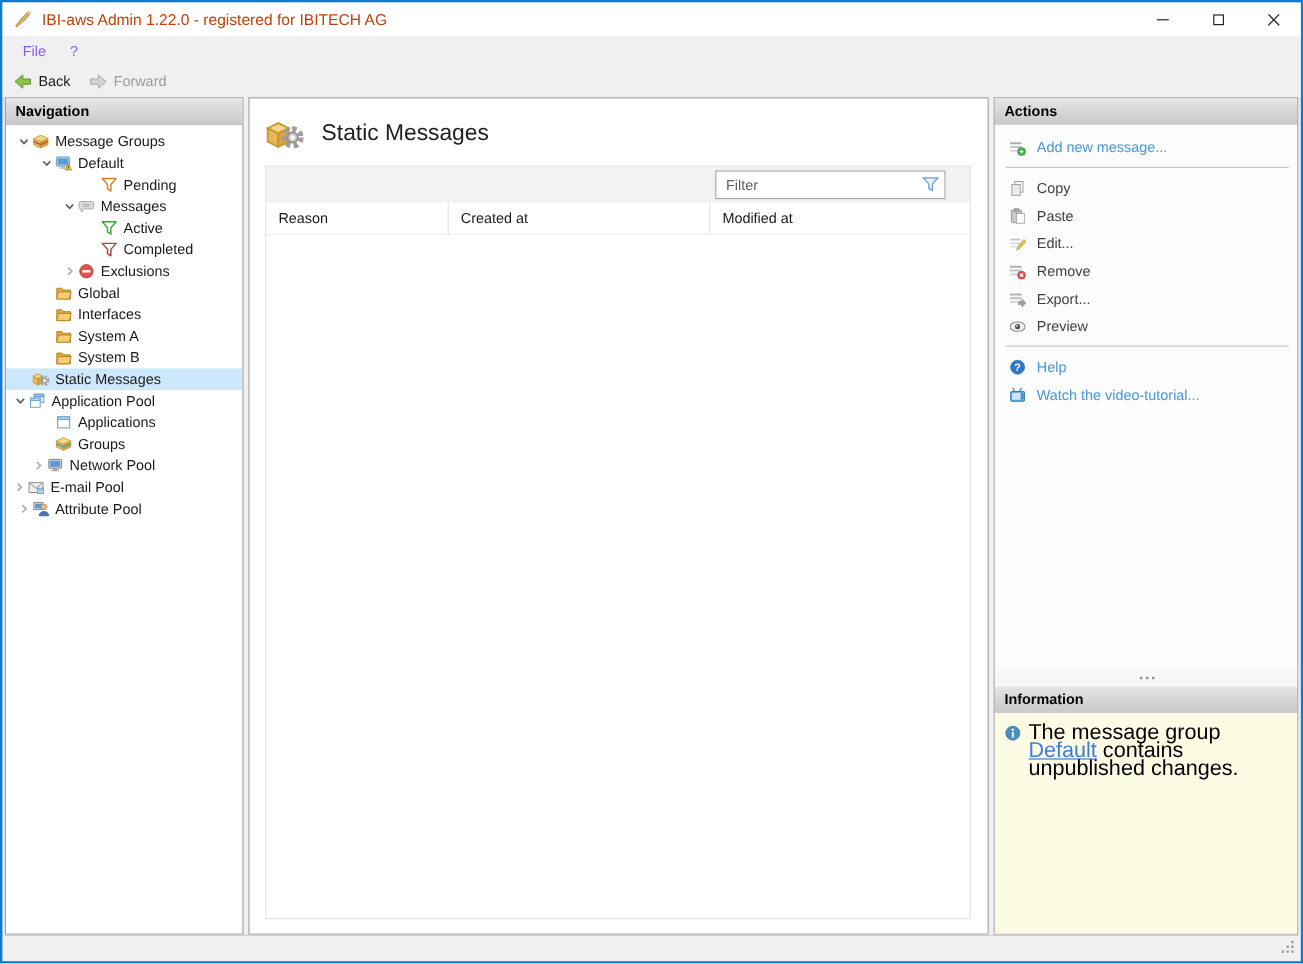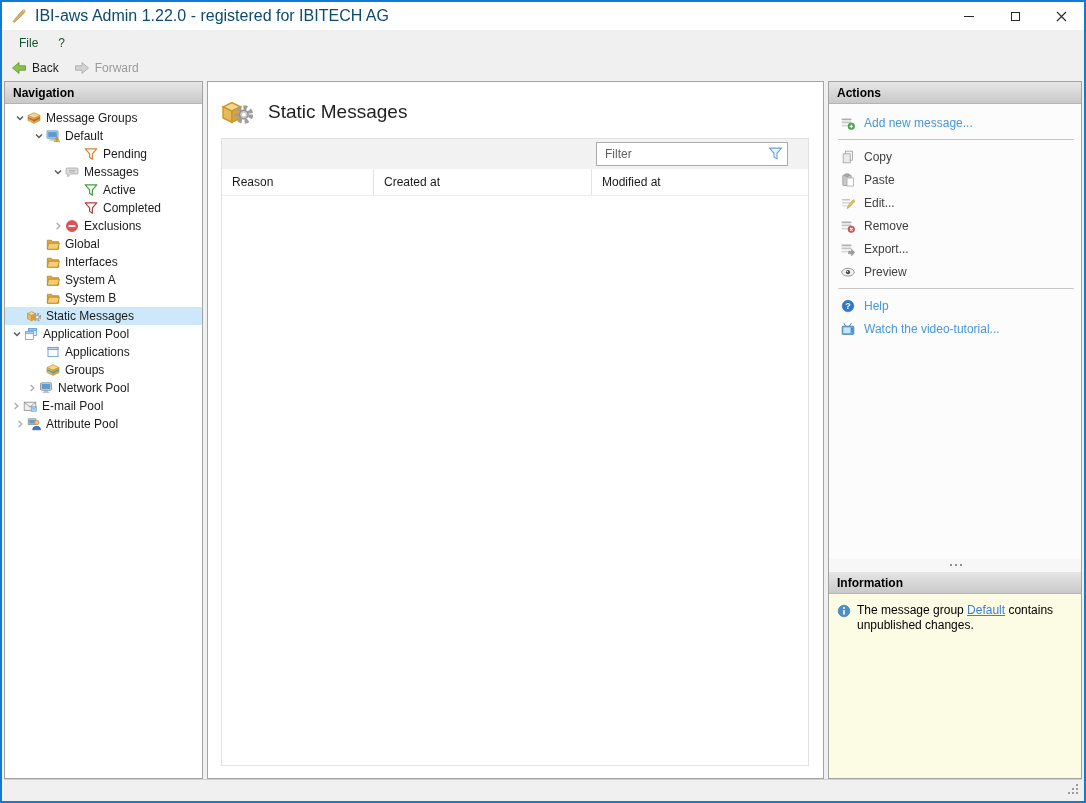--- a/index.html
+++ b/index.html
@@ -5,27 +5,27 @@
   * { box-sizing: border-box; margin: 0; padding: 0; }
   body { font-family: "Liberation Sans", sans-serif; background:#fff; }
   .window {
     position: relative; width: 1086px; height: 803px;
     border: 2px solid var(--window-border, #0F7BD7);
     background: #F0F0F0; overflow: hidden;
   }
   
   .titlebar { height: 28px; background:#FFFFFF; display:flex; align-items:center; }
   .app-icon { margin-left: 9px; display:inline-flex; }
-  .title-text { margin-left: 8px; font-size: 16px; color:#0c4a6e; }
+  .title-text { margin-left: 8px; font-size: 13px; color:#c2410c; }
   .win-controls { margin-left:auto; display:flex; height:100%; }
   .win-btn { width:46px; height:100%; display:flex; align-items:center; justify-content:center; cursor:default; }
   .glyph-min { width:10px; height:1px; background:#262626; display:block; }
   .glyph-max { width:9px; height:9px; border:1px solid #262626; display:block; }
   
-  .menubar { height: 25px; background:#F0F0F0; display:flex; align-items:center; font-size:12px; color:#14532d; }
+  .menubar { height: 25px; background:#F0F0F0; display:flex; align-items:center; font-size:12px; color:#8b5cf6; }
   .menu-item { padding: 4px 10px; }
   .menu-item:first-child { margin-left: 7px; }
   .toolbar { height: 26px; background:#F0F0F0; display:flex; align-items:center; font-size:12px; }
   .tool-btn { display:flex; align-items:center; gap:5px; padding:3px 6px; margin-left:3px; color:#1A1A1A; }
   .tool-btn.disabled { color:#9B9B9B; }
   
   .content { position:absolute; top:79px; left:2px; right:2px; height:698px; display:flex; background:#F0F0F0; }
   .panel { background:#fff; border:1px solid #A3A3A3; display:flex; flex-direction:column; }
   .panel-header {
     height:22px; flex:0 0 22px; background:linear-gradient(180deg,#E6E6E6,#C9C9C9);
@@ -63,21 +63,21 @@
   
   .actions-list { flex:1; background:#FCFCFC; padding-top:7px; font-size:12px; overflow:hidden; }
   .action-row { height:23px; display:flex; align-items:center; padding-left:10px; cursor:default; }
   .aicon { width:18px; flex:0 0 18px; display:inline-flex; justify-content:center; margin-right:7px; }
   .alabel { color:#3F3F3F; }
   .action-row.link .alabel { color: var(--link,#4796D8); }
   .action-sep { border-top:1px solid #C8C8C8; margin:5px 7px 5px 9px; }
   .vsplit { height:13px; flex:0 0 13px; background:#F7F7F7; position:relative; }
   .splitter-dots { position:absolute; left:50%; top:5px; width:2px; height:2px; background:#8F8F8F;
     box-shadow:-5px 0 #8F8F8F, 5px 0 #8F8F8F; }
-  .info-box { height:184px; flex:0 0 184px; background:var(--info-bg,#FCFBE3); padding:9px 8px 0 8px; font-size:12px; color:#000; }
+  .info-box { height:184px; flex:0 0 184px; background:var(--info-bg,#FCFBE3); padding:9px 8px 0 8px; font-size:18px; color:#000; }
   .info-line { display:flex; }
   .info-icon-cell { width:20px; flex:0 0 20px; padding-top:1px; }
   .info-text { line-height:15px; width:216px; }
   .info-link { color:var(--info-link,#3C7EDB); text-decoration:underline; cursor:pointer; }
   
   .statusbar { position:absolute; left:2px; right:2px; bottom:2px; height:20px; background:#F0F0F0; border-top:1px solid #D0D0D0; }
   .grip { position:absolute; right:4px; top:4px; width:2px; height:2px; background:#9D9D9D;
     box-shadow:0 4px #9D9D9D, -4px 4px #9D9D9D, 0 8px #9D9D9D, -4px 8px #9D9D9D, -8px 8px #9D9D9D; }
   svg { display:block; }
 </style>

